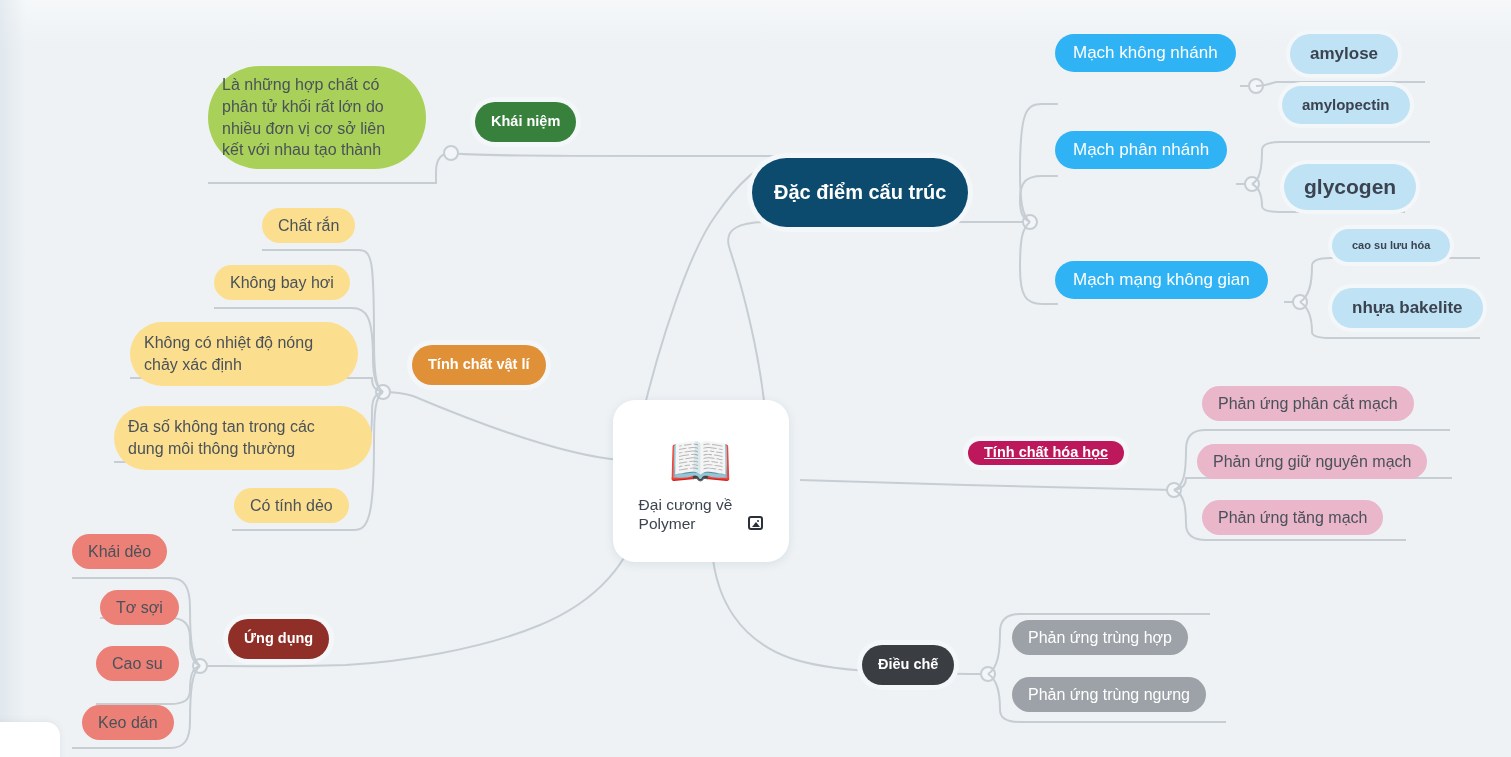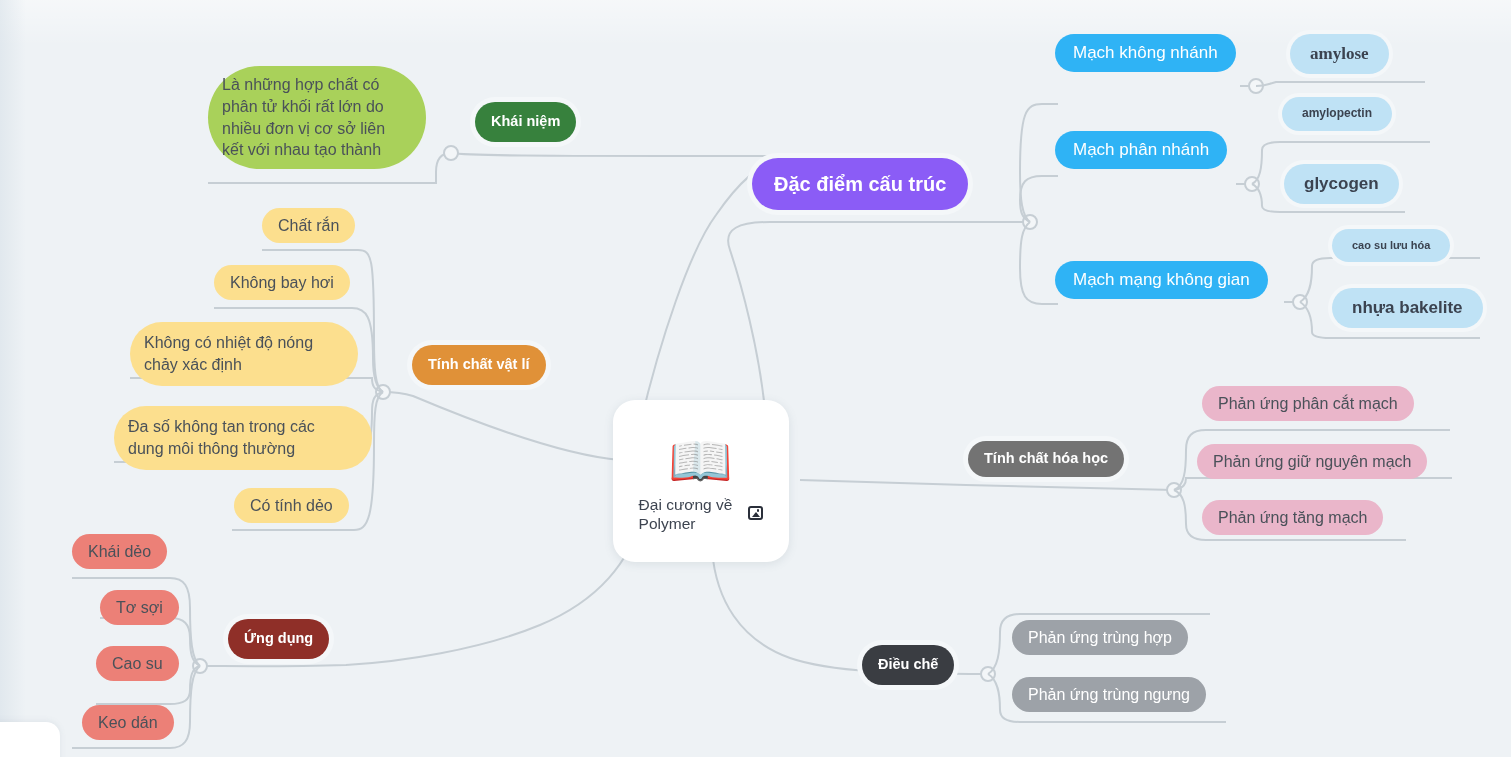--- a/index.html
+++ b/index.html
@@ -45,21 +45,21 @@
     position: absolute;
     width: 176px; height: 162px;
     background: #ffffff;
     border-radius: 22px;
     box-shadow: 0 2px 10px rgba(90,110,130,0.14);
     display: flex; flex-direction: column;
     align-items: center; justify-content: center;
     padding-top: 6px;
   }
   .root-emoji { font-size: 52px; line-height: 1; margin-bottom: 8px; user-select: none; }
-  .root-label-row { display:flex; align-items:center; gap: 16px; padding: 0 10px; }
+  .root-label-row { display:flex; align-items:flex-end; gap: 16px; padding: 0 10px; }
   .root-label {
     font-size: 15.5px; color: #3d4450; font-weight: 400;
     line-height: 1.25; text-align: left; white-space: pre-line;
   }
   .img-badge {
     width: 15px; height: 14px; flex: 0 0 auto;
     border: 2px solid #2a2f3a; border-radius: 3px;
     position: relative; margin-bottom: 3px; background: #fff;
   }
   .img-badge::before {
@@ -217,52 +217,52 @@
   <div class="node leaf" style="left:100px; top:590px; background:#ec8077;">
     <span>Tơ sợi</span>
   </div>
   <div class="node leaf" style="left:96px; top:646px; background:#ec8077;">
     <span>Cao su</span>
   </div>
   <div class="node leaf" style="left:82px; top:705px; background:#ec8077;">
     <span>Keo dán</span>
   </div>
 
-  <div class="node branch big" style="left:752px; top:158px; height:52px; background:#8b5cf6;">
+  <div class="node branch big" style="left:752px; top:158px; height:69px; background:#0c4a6e;">
     <span>Đặc điểm cấu trúc</span>
   </div>
 
   <div class="node leaf onwhite" style="left:1055px; top:34px; background:#2fb3f5; padding:8px 18px; font-size:17px;">
     <span>Mạch không nhánh</span>
   </div>
-  <div class="node leaf ring" style="left:1290px; top:34px; background:#bfe2f5; padding:9px 20px; font-size:17px;font-family:Liberation Serif, serif;">
+  <div class="node leaf ring" style="left:1290px; top:34px; background:#bfe2f5; padding:9px 20px; font-size:17px;">
     <span>amylose</span>
   </div>
 
   <div class="node leaf onwhite" style="left:1055px; top:131px; background:#2fb3f5; padding:8px 18px; font-size:17px;">
     <span>Mạch phân nhánh</span>
   </div>
-  <div class="node leaf ring" style="left:1282px; top:97px; background:#bfe2f5; padding:9px 20px; font-size:12px;align-items:flex-end;">
+  <div class="node leaf ring" style="left:1282px; top:86px; background:#bfe2f5; padding:9px 20px; font-size:15px;align-items:flex-end;">
     <span>amylopectin</span>
   </div>
-  <div class="node leaf ring" style="left:1284px; top:164px; background:#bfe2f5; padding:9px 20px; font-size:17px;">
+  <div class="node leaf ring" style="left:1284px; top:164px; background:#bfe2f5; padding:9px 20px; font-size:21px;">
     <span>glycogen</span>
   </div>
 
   <div class="node leaf onwhite" style="left:1055px; top:261px; background:#2fb3f5; padding:8px 18px; font-size:17px;text-align:center;">
     <span>Mạch mạng không gian</span>
   </div>
   <div class="node leaf ring" style="left:1332px; top:229px; background:#bfe2f5; padding:9px 20px; font-size:11px;">
     <span>cao su lưu hóa</span>
   </div>
   <div class="node leaf ring" style="left:1332px; top:288px; background:#bfe2f5; padding:9px 20px; font-size:17px;">
     <span>nhựa bakelite</span>
   </div>
 
-  <div class="node branch" style="left:968px; top:441px; height:36px; background:#737373;">
+  <div class="node branch" style="left:968px; top:441px; height:24px; background:#be185d;text-decoration:underline;">
     <span>Tính chất hóa học</span>
   </div>
   <div class="node leaf" style="left:1202px; top:386px; background:#eab6ca;">
     <span>Phản ứng phân cắt mạch</span>
   </div>
   <div class="node leaf" style="left:1197px; top:444px; background:#eab6ca;">
     <span>Phản ứng giữ nguyên mạch</span>
   </div>
   <div class="node leaf" style="left:1202px; top:500px; background:#eab6ca;">
     <span>Phản ứng tăng mạch</span>

